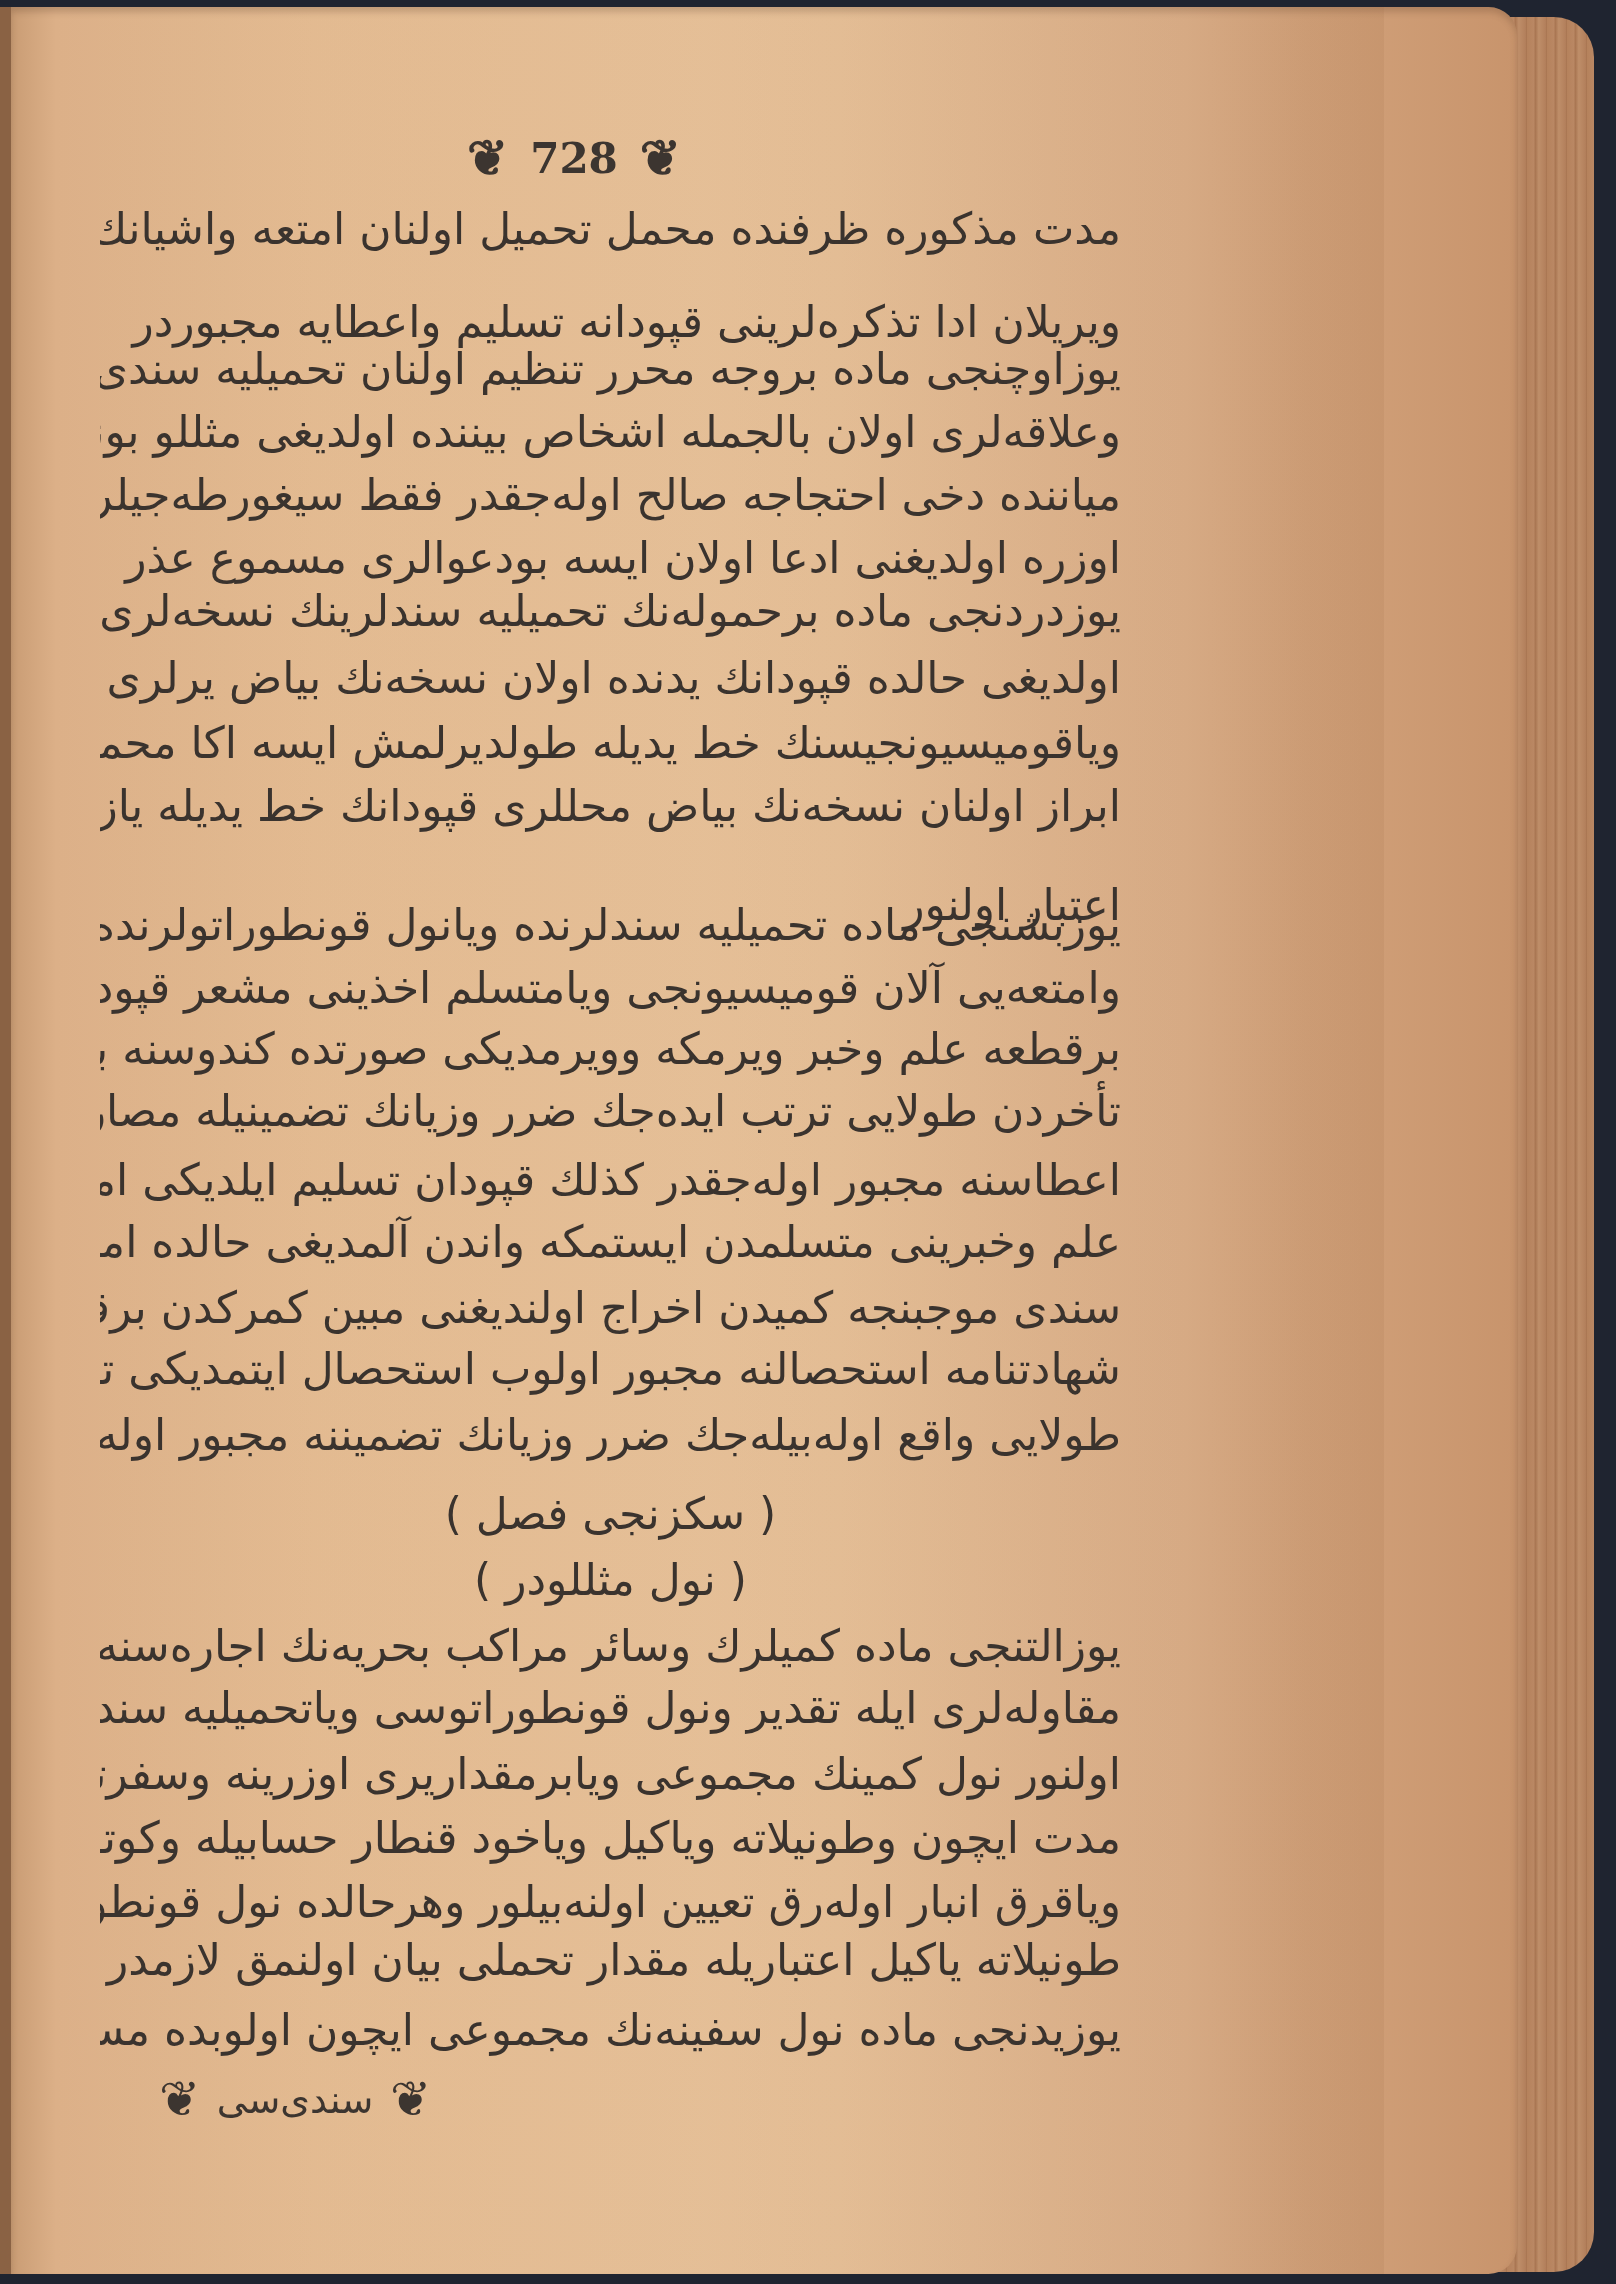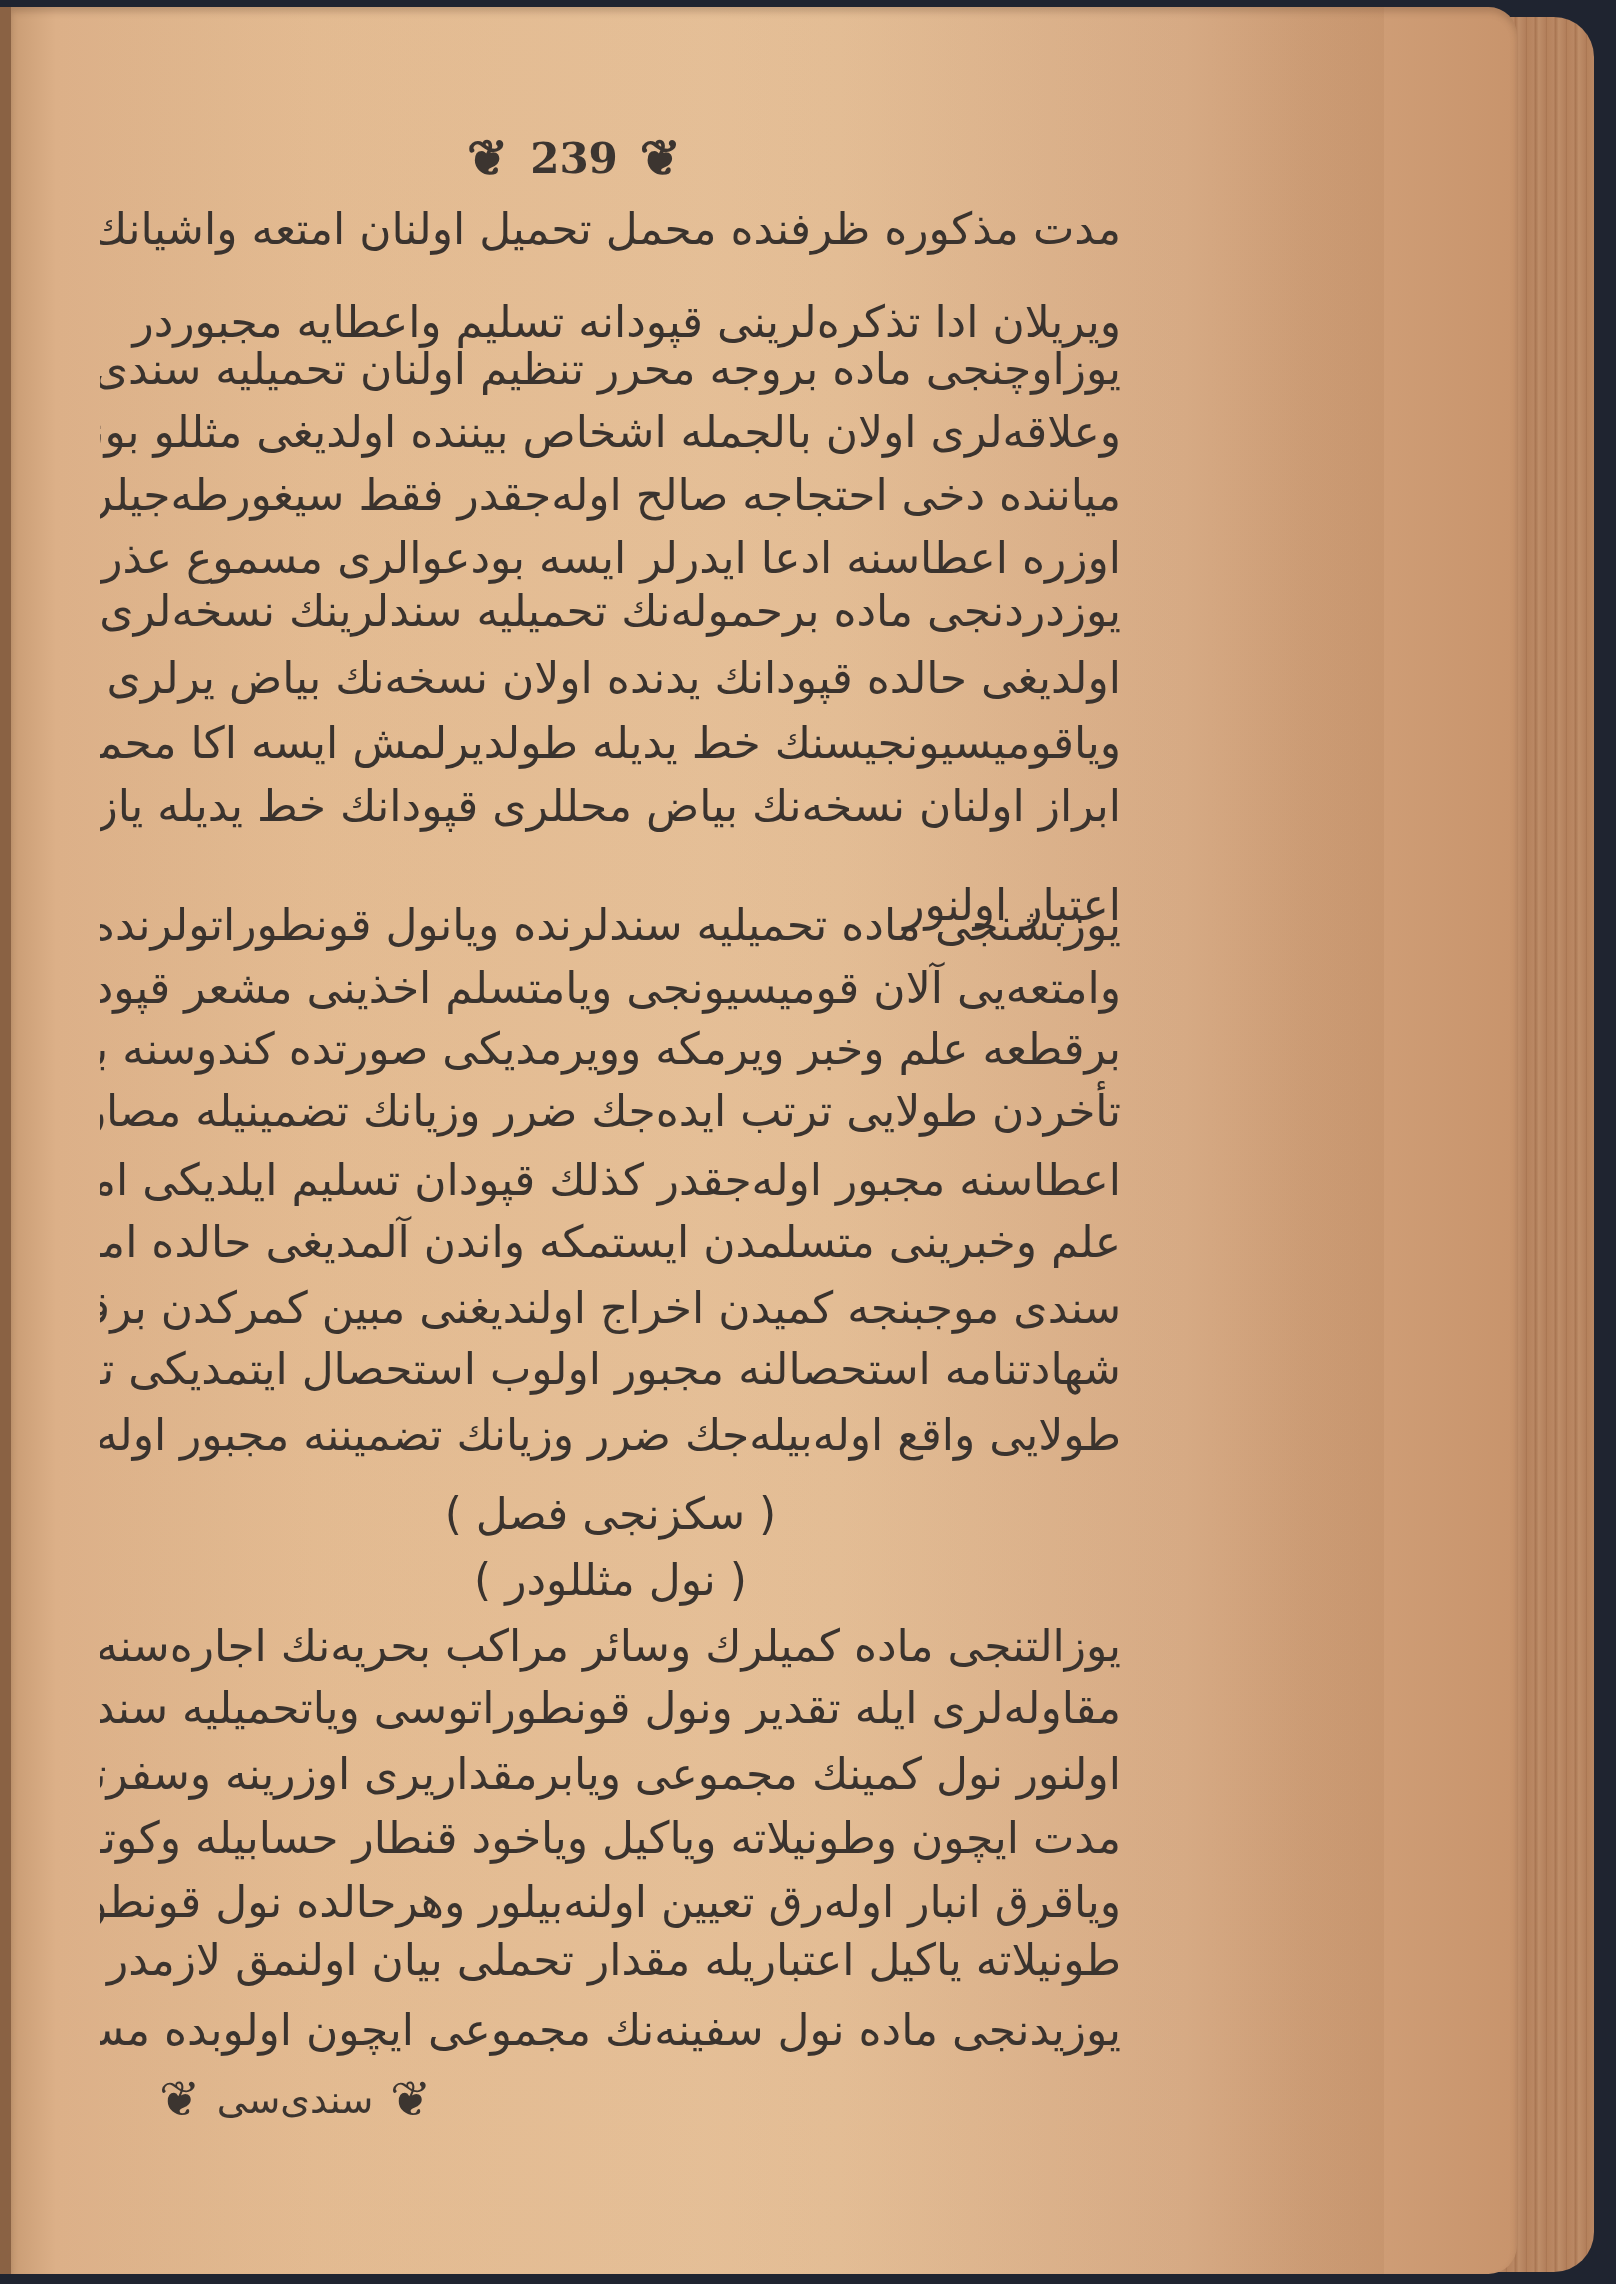--- a/index.html
+++ b/index.html
@@ -62,32 +62,32 @@
 <body>
 
 <div class="book">
   <div class="page-stack"></div>
   <div class="page"></div>
   <div class="page-fore"></div>
 
   <div class="header">
     <div class="header-inner">
       <span class="orn">❦</span>
-      <span>239</span>
+      <span>728</span>
       <span class="orn">❦</span>
     </div>
   </div>
 
   <div class="text-block" id="text-block">
       <div class="line" style="top: 199px;">مدت مذکوره ظرفنده محمل تحمیل اولنان امتعه واشیانك كرك جانبندن</div>
       <div class="line short" style="top: 292px;">ویریلان ادا تذكره‌لرینی قپودانه تسلیم واعطایه مجبوردر</div>
       <div class="line" style="top: 339px;">یوزاوچنجی ماده   بروجه محرر تنظیم اولنان تحمیلیه سندی حموله‌ده حصه</div>
       <div class="line" style="top: 402px;">وعلاقه‌لری اولان بالجمله اشخاص بیننده اولدیغی مثللو بونلر ایله سیغورطه‌جیلر</div>
       <div class="line" style="top: 465px;">میاننده دخی احتجاجه صالح اوله‌جقدر فقط سیغورطه‌جیلر بونك فساد</div>
-      <div class="line short" style="top: 528px;">اوزره اعطاسنه ادعا ایدرلر ایسه بودعوالری مسموع عذر</div>
+      <div class="line short" style="top: 528px;">اوزره اولدیغنی ادعا اولان ایسه بودعوالری مسموع عذر</div>
       <div class="line" style="top: 581px;">یوزدردنجی ماده   برحموله‌نك تحمیلیه سندلرینك نسخه‌لری بیننده مباینت</div>
       <div class="line" style="top: 648px;">اولدیغی حالده قپودانك یدنده اولان نسخه‌نك بیاض یرلری محملك</div>
       <div class="line" style="top: 713px;">ویاقومیسیونجیسنك خط یدیله طولدیرلمش ایسه اكا محمل ویامتسلم طرفندن</div>
       <div class="line" style="top: 776px;">ابراز اولنان نسخه‌نك بیاض محللری قپودانك خط یدیله یازلمش ایسه بوكا</div>
       <div class="line short" style="top: 839px; margin-top: 36px;">اعتبار اولنور</div>
       <div class="line" style="top: 895px;">یوزبشنجی ماده   تحمیلیه سندلرنده ویانول قونطوراتولرنده مندرج اموال</div>
       <div class="line" style="top: 958px;">وامتعه‌یی آلان قومیسیونجی ویامتسلم اخذینی مشعر قپودانه طلبی اوزره</div>
       <div class="line" style="top: 1019px;">برقطعه علم وخبر ویرمكه وویرمدیكی صورتده كندوسنه بوندن وكرك</div>
       <div class="line" style="top: 1081px;">تأخردن طولایی ترتب ایده‌جك ضرر وزیانك تضمینیله مصارف واقعه‌سنك</div>
       <div class="line" style="top: 1150px;">اعطاسنه مجبور اوله‌جقدر كذلك قپودان تسلیم ایلدیكی امتعه‌نك مقبوض</div>

